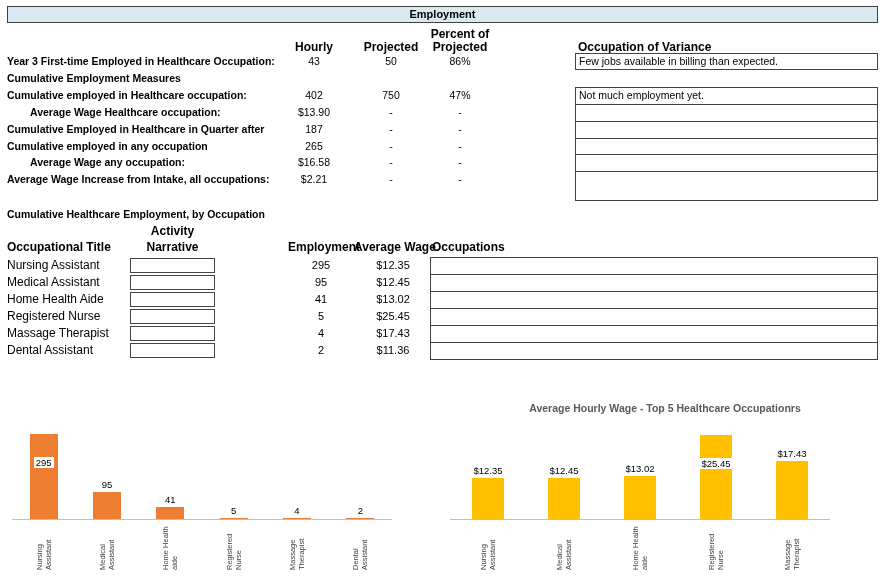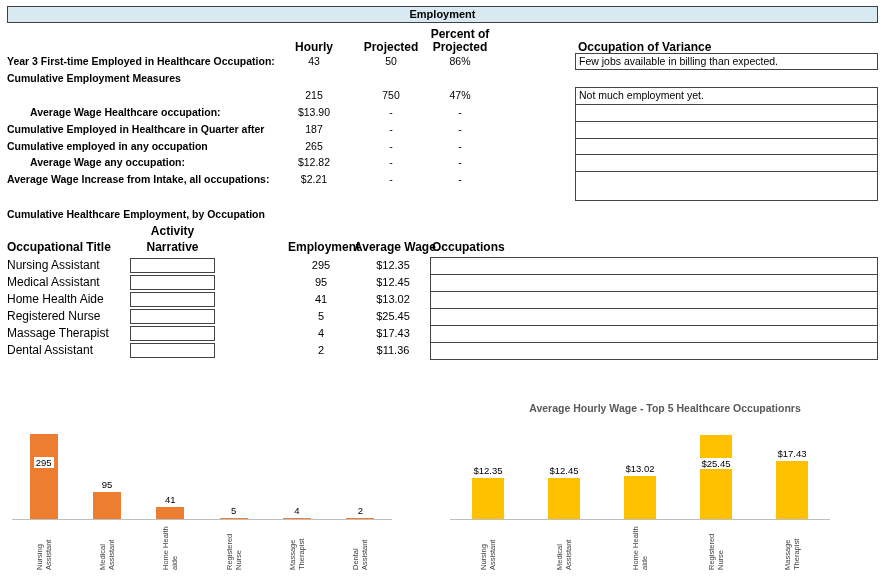--- a/index.html
+++ b/index.html
@@ -102,21 +102,22 @@
     <span class="cell p">50</span>
     <span class="cell t">86%</span>
   </div>
   <div class="expl-box" style="top:53px">Few jobs available in billing than expected.</div>
 
   <div class="vrow" style="top:70px">
     <span class="lbl">Cumulative Employment Measures</span>
   </div>
 
   <div class="vrow" style="top:87px">
-    <span class="cell a">215</span>
+    <span class="lbl">Cumulative employed in Healthcare occupation:</span>
+    <span class="cell a">402</span>
     <span class="cell p">750</span>
     <span class="cell t">47%</span>
   </div>
   <div class="expl-box tall" style="top:87px">Not much employment yet.</div>
 
   <div class="vrow indent" style="top:104px">
     <span class="lbl">Average Wage Healthcare occupation:</span>
     <span class="cell a">$13.90</span>
     <span class="cell p">-</span>
     <span class="cell t">-</span>
@@ -134,21 +135,21 @@
   <div class="vrow" style="top:138px">
     <span class="lbl">Cumulative employed in any occupation</span>
     <span class="cell a">265</span>
     <span class="cell p">-</span>
     <span class="cell t">-</span>
   </div>
   <div class="expl-box tall" style="top:138px"></div>
 
   <div class="vrow indent" style="top:154px">
     <span class="lbl">Average Wage any occupation:</span>
-    <span class="cell a">$12.82</span>
+    <span class="cell a">$16.58</span>
     <span class="cell p">-</span>
     <span class="cell t">-</span>
   </div>
   <div class="expl-box tall" style="top:154px"></div>
 
   <div class="vrow" style="top:171px">
     <span class="lbl">Average Wage Increase from Intake, all occupations:</span>
     <span class="cell a">$2.21</span>
     <span class="cell p">-</span>
     <span class="cell t">-</span>

